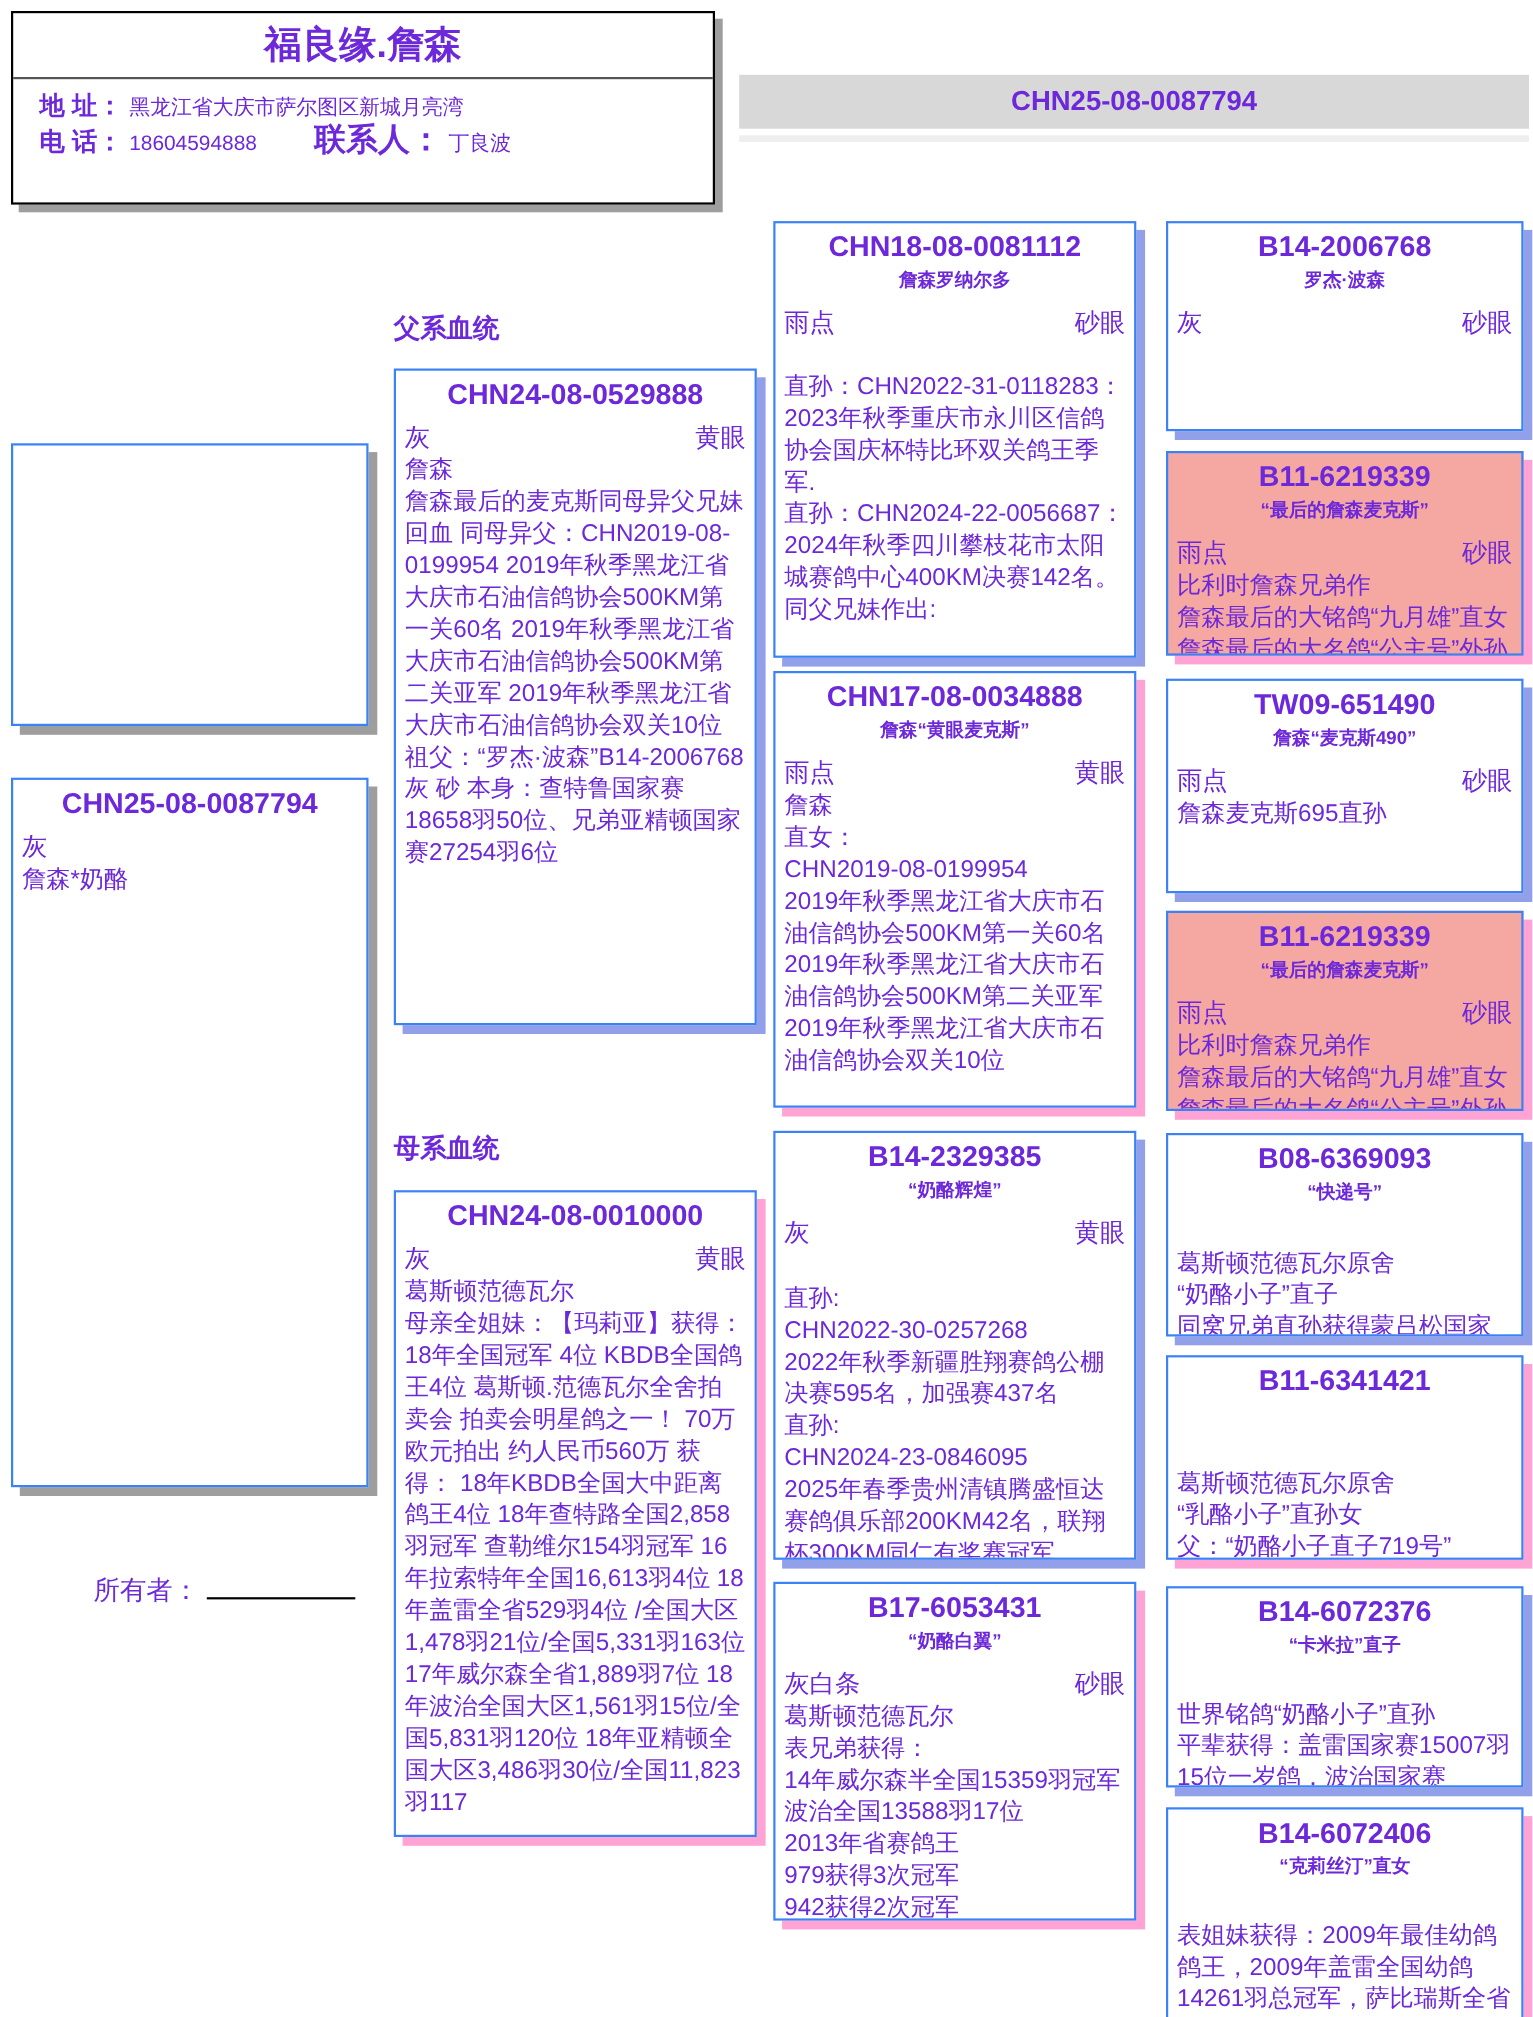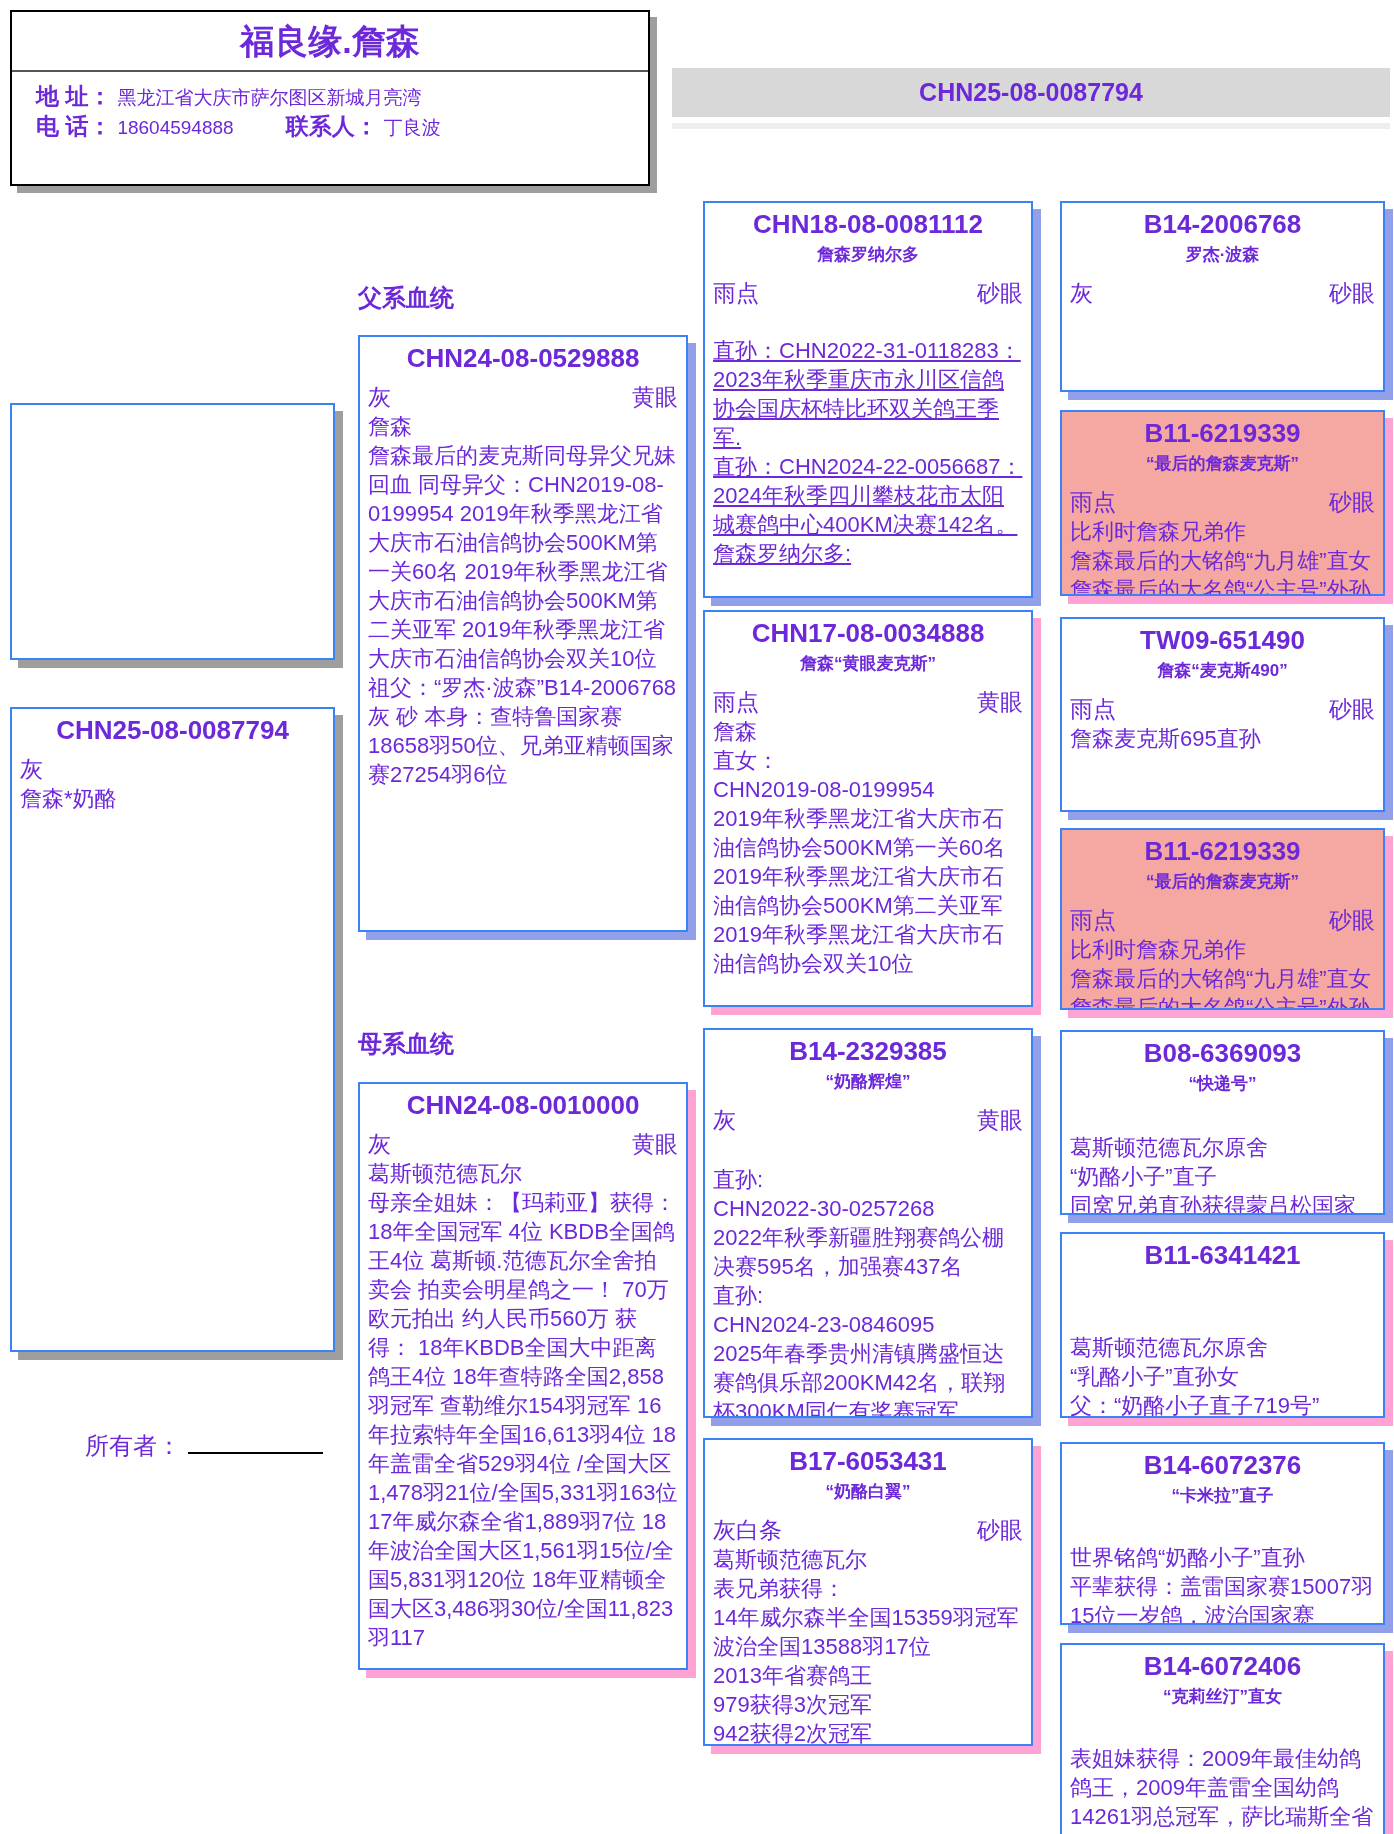--- a/index.html
+++ b/index.html
@@ -7,21 +7,21 @@
         font-family:"Liberation Sans","DejaVu Sans",sans-serif;color:#6d28d9;}
 
   
   #header-card{position:absolute;left:10px;top:10px;width:640px;height:176px;
                background:#fff;border:2px solid #000;box-shadow:7px 7px 0 0 #9e9e9e;box-sizing:border-box;}
   #loft-title{font-size:34px;font-weight:bold;text-align:center;padding-top:8px;line-height:42px;}
   #header-rule{border:none;border-top:2px solid #555;margin:8px 0 10px 0;}
   .hrow{display:flex;align-items:baseline;padding:0 0 0 24px;line-height:28px;}
   .hlabel{font-weight:bold;font-size:23px;white-space:pre;}
   .hvalue{font-size:19px;margin-left:6px;}
-  .hlabel2{font-weight:bold;font-size:23px;margin-left:52px;white-space:pre;text-align:right;}
+  .hlabel2{font-weight:bold;font-size:29px;margin-left:52px;white-space:pre;text-align:right;}
 
   
   #ring-bar{position:absolute;left:672px;top:68px;width:718px;height:49px;background:#d8d8d8;
             font-size:25px;font-weight:bold;text-align:center;line-height:49px;}
   #ring-bar-sub{position:absolute;left:672px;top:123px;width:718px;height:6px;background:#eeeeee;}
 
   
   .line-label{position:absolute;font-size:24px;font-weight:bold;}
 
   
@@ -97,24 +97,24 @@
           <p>母亲全姐妹：【玛莉亚】获得：18年全国冠军 4位 KBDB全国鸽王4位 葛斯顿.范德瓦尔全舍拍卖会 拍卖会明星鸽之一！ 70万欧元拍出 约人民币560万 获得： 18年KBDB全国大中距离鸽王4位 18年查特路全国2,858羽冠军 查勒维尔154羽冠军 16年拉索特年全国16,613羽4位 18年盖雷全省529羽4位 /全国大区1,478羽21位/全国5,331羽163位 17年威尔森全省1,889羽7位 18年波治全国大区1,561羽15位/全国5,831羽120位 18年亚精顿全国大区3,486羽30位/全国11,823羽117</p>
         </div>
       </div>
       <div class="pbox" style="left: 703px; top: 201px; width: 330px; height: 397px; box-shadow: rgb(146, 160, 234) 8px 8px 0px 0px;">
         <div class="pbox-title">CHN18-08-0081112</div>
         <div class="pbox-name">詹森罗纳尔多</div>
         <div class="eyeline">
           <span>雨点</span>
           <span>砂眼</span>
         </div>
-        <div class="pbody" style="margin-top: 28px; text-decoration: underline;">
+        <div class="pbody" style="margin-top: 28px;">
           <p>直孙：CHN2022-31-0118283：2023年秋季重庆市永川区信鸽协会国庆杯特比环双关鸽王季军.</p>
           <p>直孙：CHN2024-22-0056687：2024年秋季四川攀枝花市太阳城赛鸽中心400KM决赛142名。</p>
-          <p>詹森罗纳尔多:</p>
+          <p>同父兄妹作出:</p>
         </div>
       </div>
       <div class="pbox" style="left: 703px; top: 610px; width: 330px; height: 397px; box-shadow: rgb(255, 163, 212) 8px 8px 0px 0px;">
         <div class="pbox-title">CHN17-08-0034888</div>
         <div class="pbox-name">詹森“黄眼麦克斯”</div>
         <div class="eyeline">
           <span>雨点</span>
           <span>黄眼</span>
         </div>
         <div class="pbody">

